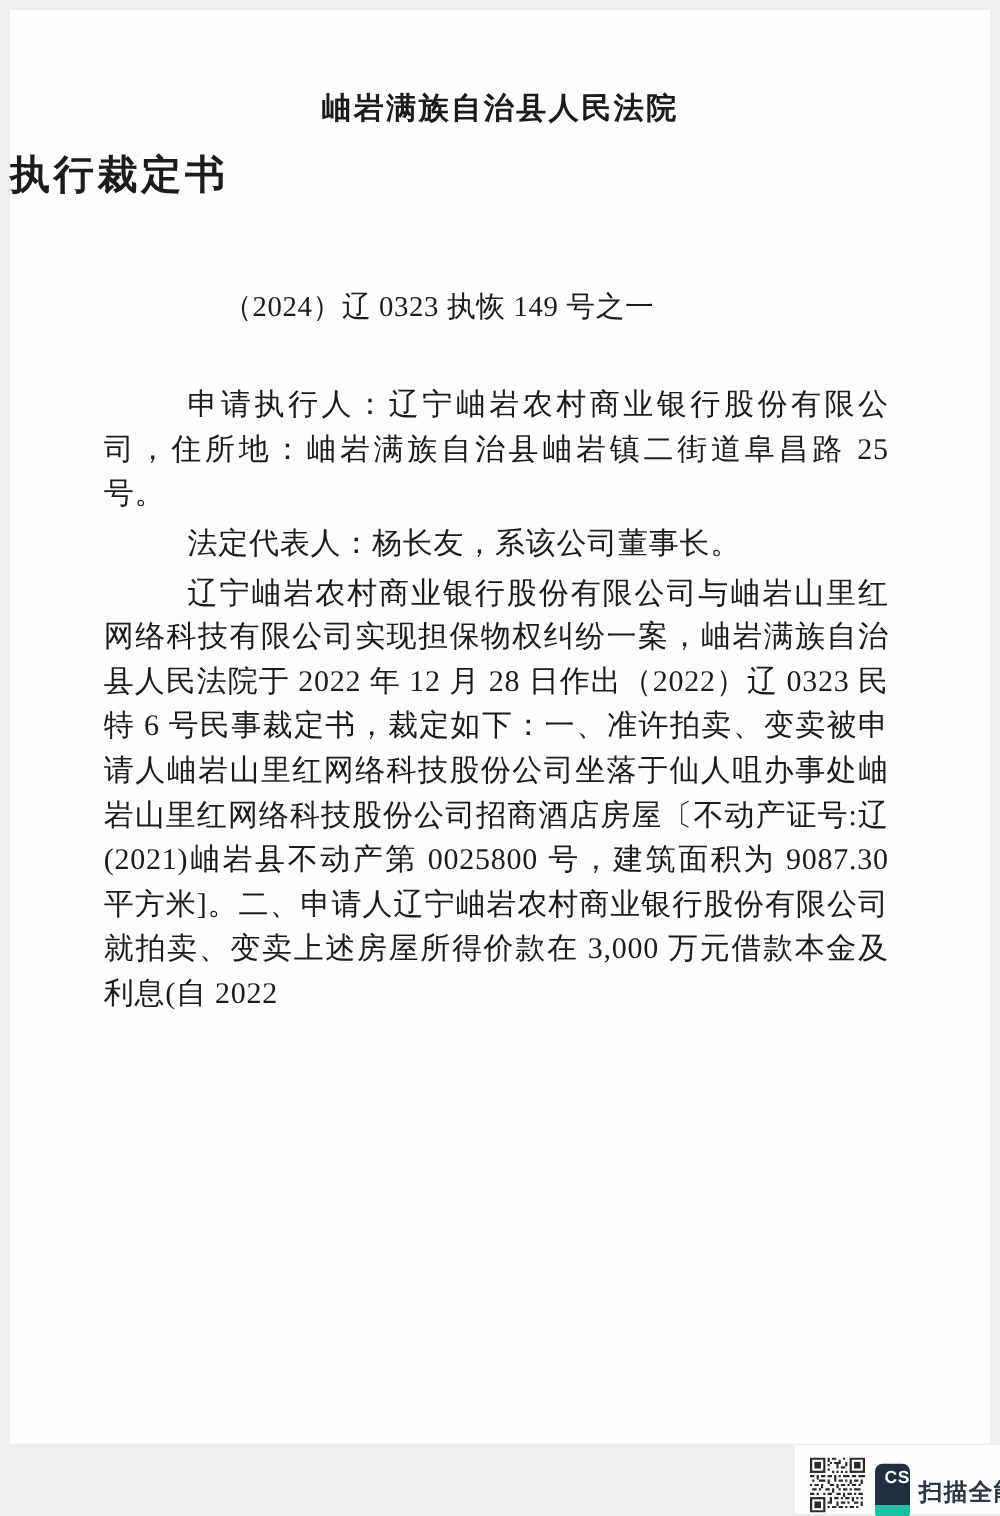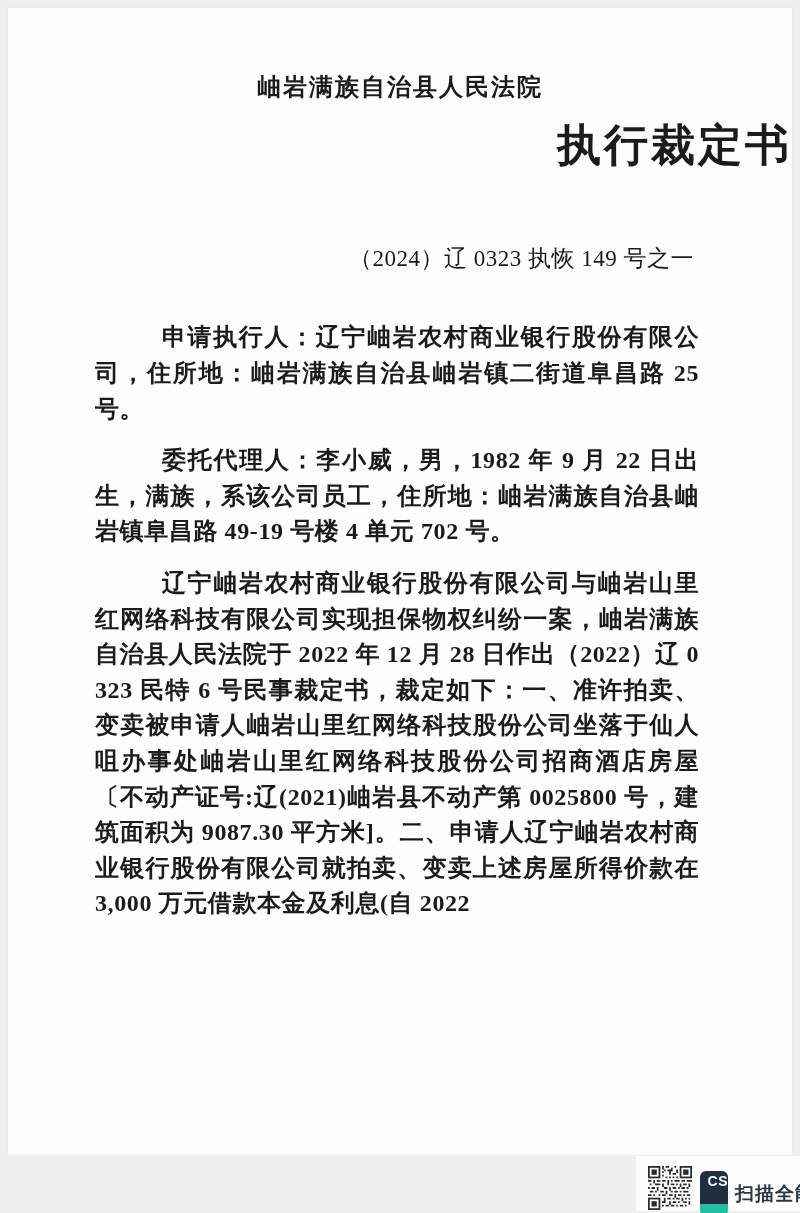--- a/index.html
+++ b/index.html
@@ -13,33 +13,33 @@
   .page{
     position:absolute;left:8px;top:8px;width:784px;height:1147px;
     background:var(--paper,#fdfdfd);color:var(--ink,#1b1b1b);
     box-shadow:0 0 2px rgba(0,0,0,0.04);
   }
   .court{
     margin-top:66px;text-align:center;
     font-size:24px;font-weight:600;letter-spacing:2px;line-height:1.1;
   }
   .doctitle{
-    margin-top:22px;text-align:right;
-    font-size:44px;font-weight:600;letter-spacing:3px;line-height:1.1;
+    margin-top:22px;text-align:left;
+    font-size:32px;font-weight:600;letter-spacing:3px;line-height:1.1;
   }
   .caseno{
-    margin-top:74px;text-align:right;padding-right:98px;
+    margin-top:74px;text-align:center;padding-right:98px;
     font-size:23px;letter-spacing:0.5px;line-height:1.2;
   }
   .bodytext{
     margin-top:48px;padding:0 77px 0 71px;
     font-size:24px;line-height:35.6px;letter-spacing:0.6px;
     text-align:justify;text-justify:inter-ideograph;word-break:break-all;
   }
-  .para{margin:16px;text-indent:67px;font-weight:bold;}
+  .para{margin:4px;text-indent:67px;}
   
   .wm{
     position:absolute;left:636px;top:1156px;width:172px;height:55px;
     background:var(--paper,#fdfdfd);display:flex;align-items:flex-start;
     font-family:"Liberation Sans","DejaVu Sans",sans-serif;
   }
   .qr{margin:10px 0 0 12px;width:44px;height:44px;flex:0 0 auto;}
   .wm-right{margin-left:8px;margin-top:15px;}
   .wm-row{display:flex;align-items:center;}
   .badge{
@@ -60,21 +60,21 @@
 </head>
 <body style="--frame: #eef0ef; --paper: #fdfdfd; --ink: #1b1b1b; --badge-bg: #202f3f; --badge-accent: #1ec0a4;">
 
 <div class="frame">
   <div class="page">
     <div class="court">岫岩满族自治县人民法院</div>
     <div class="doctitle">执行裁定书</div>
     <div class="caseno">（2024）辽 0323 执恢 149 号之一</div>
     <div class="bodytext">
       <p class="para">申请执行人：辽宁岫岩农村商业银行股份有限公司，住所地：岫岩满族自治县岫岩镇二街道阜昌路 25 号。</p>
-      <p class="para">委托代理人：李小威，男，1982 年 9 月 22 日出生，满族，系该公司员工，住所地：岫岩满族自治县岫岩镇阜昌路 49-19 号楼 4 单元 702 号。</p>
+      <p class="para">法定代表人：杨长友，系该公司董事长。</p>
       <p class="para">辽宁岫岩农村商业银行股份有限公司与岫岩山里红网络科技有限公司实现担保物权纠纷一案，岫岩满族自治县人民法院于 2022 年 12 月 28 日作出（2022）辽 0323 民特 6 号民事裁定书，裁定如下：一、准许拍卖、变卖被申请人岫岩山里红网络科技股份公司坐落于仙人咀办事处岫岩山里红网络科技股份公司招商酒店房屋〔不动产证号:辽(2021)岫岩县不动产第 0025800 号，建筑面积为 9087.30 平方米]。二、申请人辽宁岫岩农村商业银行股份有限公司就拍卖、变卖上述房屋所得价款在 3,000 万元借款本金及利息(自 2022</p>
     </div>
   </div>
 
   <div class="wm">
     <svg class="qr" viewBox="0 0 25 25" xmlns="http://www.w3.org/2000/svg">
       <rect x="0" y="0" width="25" height="25" fill="#ffffff"></rect>
       <g fill="#2a2a2a">
         <rect x="0" y="0" width="7" height="7"></rect>
           <rect x="18" y="0" width="7" height="7"></rect>

